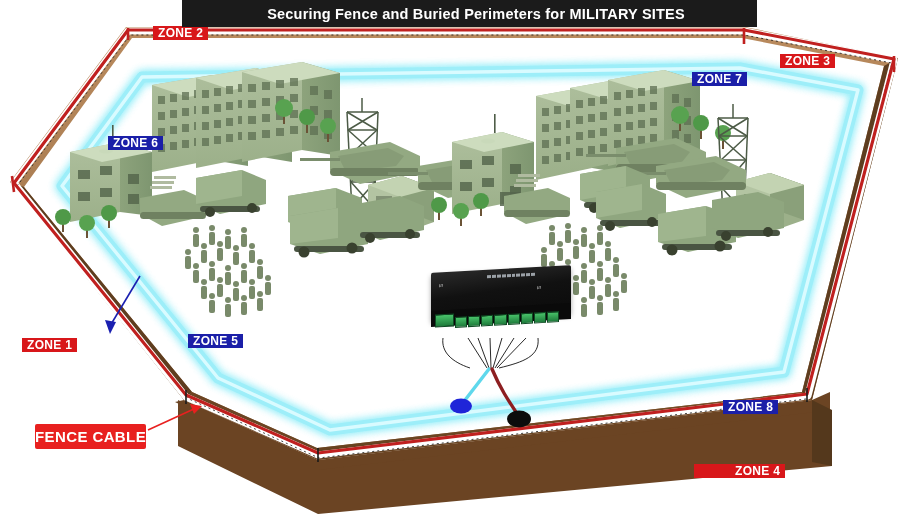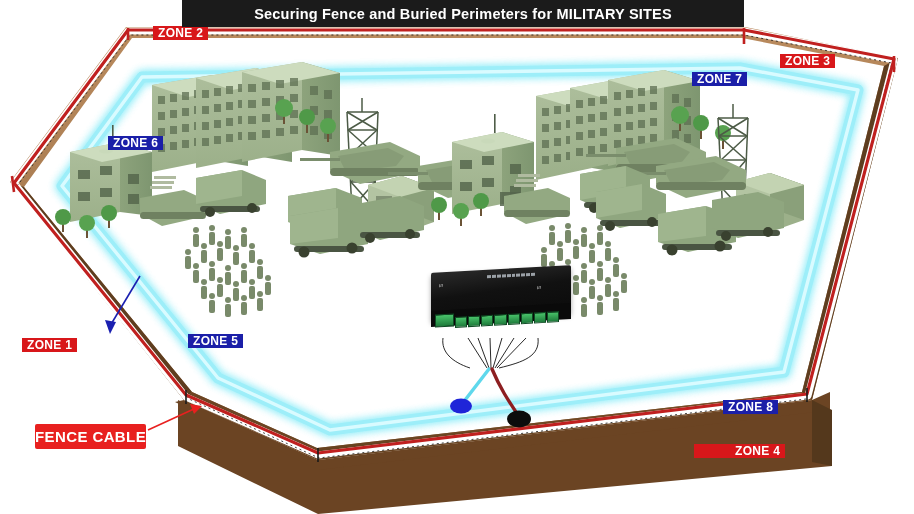--- a/index.html
+++ b/index.html
@@ -4,21 +4,21 @@
 <style>
   html,body{margin:0;padding:0;background:#ffffff;}
   body{width:914px;height:514px;overflow:hidden;
        font-family:"Liberation Sans", sans-serif;}
   #stage{position:relative;width:914px;height:514px;background:#ffffff;}
 
   
   .banner{
     position:absolute;background:#1b1b1b;color:#ffffff;
     font-weight:bold;letter-spacing:.2px;text-align:center;
-    display:flex;align-items:center;justify-content:center;
+    display:flex;align-items:center;justify-content:center;padding-left:13px;
   }
   #title-banner{left:182px;top:0;width:562px;height:27px;font-size:14.5px;}
   #footer-banner{left:300px;top:483px;width:404px;height:28px;font-size:15px;}
 
   
   .zone{
     position:absolute;color:#ffffff;font-weight:bold;font-size:12px;
     padding:2px 5px 2px 5px;line-height:10px;white-space:nowrap;
     letter-spacing:.3px;
     margin-left:8px;
@@ -813,21 +813,21 @@
       <div class="term"></div>
       <div class="term"></div>
       <div class="term"></div>
       <div class="term"></div>
     </div>
   </div>
 
   <div class="zone red" id="z1" style="left: 14px; top: 338px;">ZONE 1</div>
   <div class="zone red" id="z2" style="left: 145px; top: 26px;">ZONE 2</div>
   <div class="zone red" id="z3" style="left: 772px; top: 54px;">ZONE 3</div>
-  <div class="zone red" id="z4" style="left: 686px; top: 444px; padding-left: 41px;">ZONE 4</div>
+  <div class="zone red" id="z4" style="left: 686px; top: 464px; padding-left: 41px;">ZONE 4</div>
   <div class="zone blue" id="z5" style="left: 180px; top: 334px;">ZONE 5</div>
   <div class="zone blue" id="z6" style="left: 100px; top: 136px;">ZONE 6</div>
   <div class="zone blue" id="z7" style="left: 684px; top: 72px;">ZONE 7</div>
   <div class="zone blue" id="z8" style="left: 715px; top: 400px;">ZONE 8</div>
 
   <div class="callout" id="fence-cable-label">FENCE CABLE</div>
 
   <div class="banner" id="title-banner">Securing Fence and Buried Perimeters for MILITARY SITES</div>
 
 </div>

